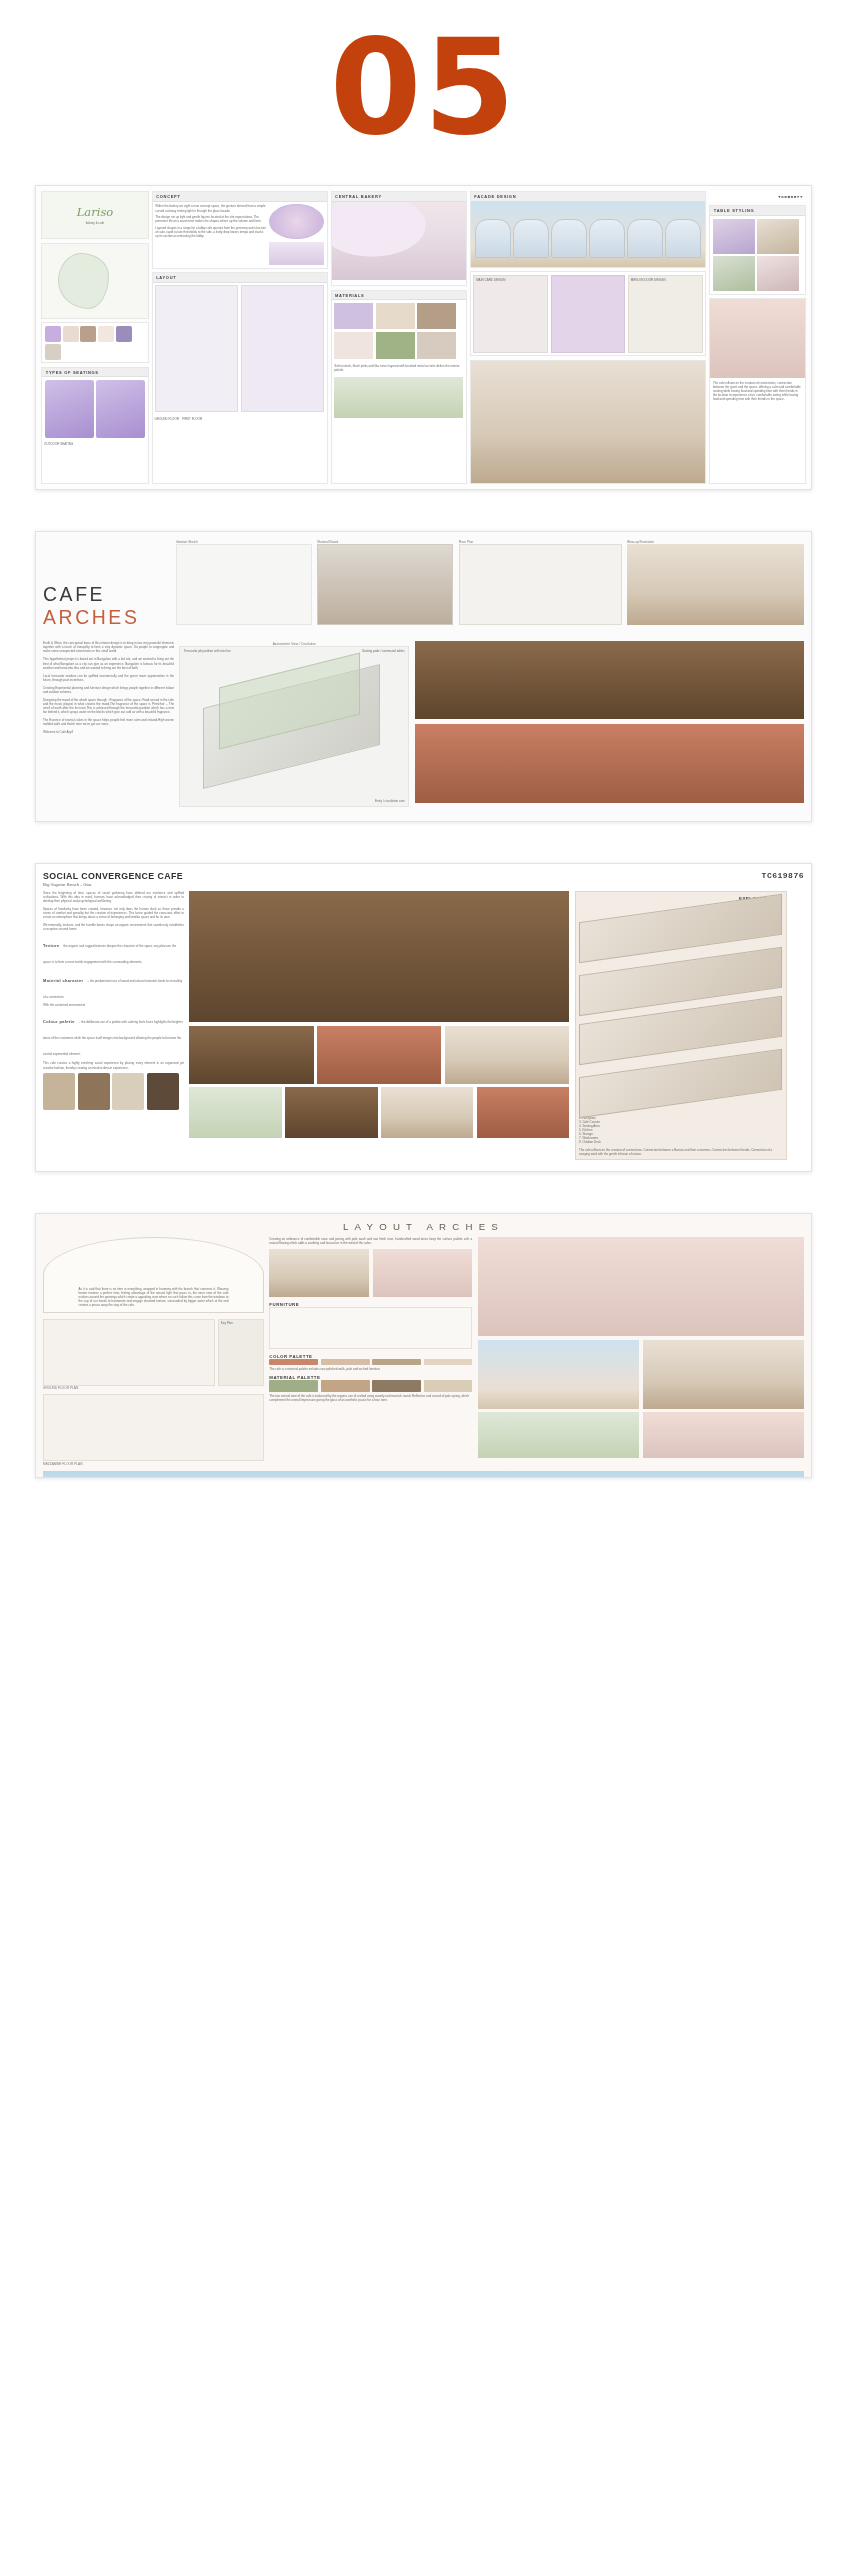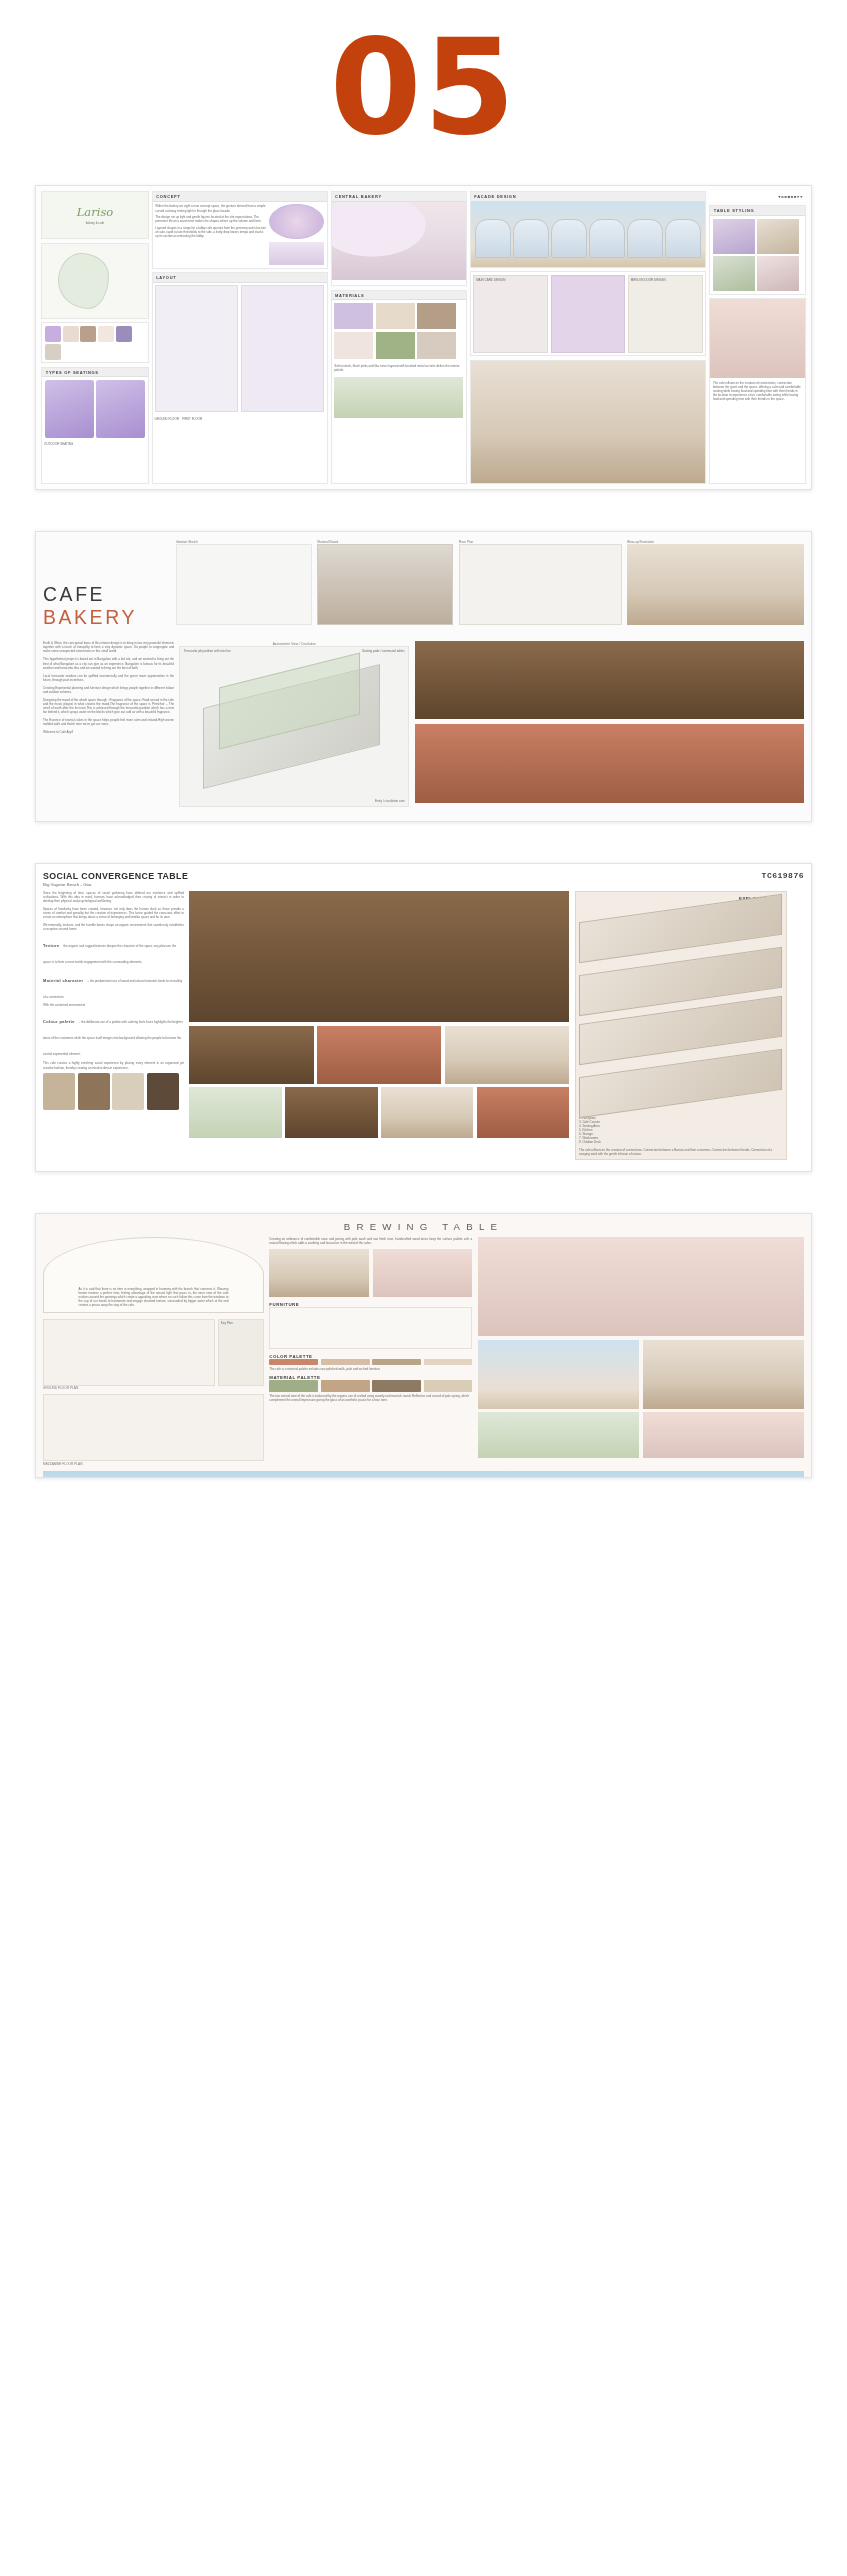--- a/index.html
+++ b/index.html
@@ -307,21 +307,21 @@
         </div>
       </div>
 
     </div>
   </div>
 
   <div class="board b2">
     <div class="b2-top">
       <div class="b2-title">
         <div class="cafe-word">CAFE</div>
-        <div class="argil-word">BAKERY</div>
+        <div class="argil-word">ARCHES</div>
       </div>
       <div style="flex:1;display:flex;gap:5.3px">
         <div style="flex:1">
           <div class="cap">Ideation Sketch</div>
           <div style="height:81px;background:#f6f6f4;border:0.9px solid #e6e6e2"></div>
         </div>
         <div style="flex:1">
           <div class="cap">Material Board</div>
           <div style="height:81px;background:linear-gradient(180deg,#ded9d2,#bcae9e);border:0.9px solid #d2cbc0"></div>
         </div>
@@ -365,21 +365,21 @@
       <div style="flex:1;display:flex;flex-direction:column;gap:4.4px">
         <div class="img-ph render-wood" style="height:78px"></div>
         <div class="img-ph render-brick" style="height:79px"></div>
       </div>
     </div>
   </div>
 
   <div class="board b3">
     <div style="display:flex;justify-content:space-between;align-items:flex-start">
       <div>
-        <div class="b3-head">SOCIAL CONVERGENCE TABLE</div>
+        <div class="b3-head">SOCIAL CONVERGENCE CAFE</div>
         <div class="b3-sub">Big Vagator Beach - Goa</div>
       </div>
       <div class="lbl code" style="font-size:8px">TC619876</div>
     </div>
 
     <div class="b3-main">
 
       <div class="b3-left">
         <div class="tiny justified">Since the beginning of time, spaces of social gathering have defined our existence and uplifted civilisations. With this idea in mind, humans have acknowledged their craving of interact in order to develop their physical and psychological well-being.</div>
         <div class="tiny justified" style="margin-top:3.5px">Spaces of familiarity have been created, however, not only does the human dusk as those provide a sense of comfort and geniality but the creation of experiences. This factor guided the conscious effort to create an atmosphere that brings about a sense of belonging and familiar space and far its own.</div>
@@ -441,21 +441,21 @@
           <span>6. Storage</span><br>
           <span>7. Washrooms</span><br>
           <span>8. Outdoor Deck</span>
         </div>
         <div class="tiny" style="margin-top:3.5px">The cafe influences the creation of connections. Connection between a Barista and their customers. Connection between friends. Connection of a swaying wind with the gentle infusion of nature.</div>
       </div>
     </div>
   </div>
 
   <div class="board b4">
-    <div class="b4-title">BREWING TABLE</div>
+    <div class="b4-title">LAYOUT ARCHES</div>
 
     <div class="b4-row">
 
       <div style="width:221px">
         <div style="height:76px;border-radius:50% 50% 0 0;border:0.9px solid #ddd5cc;background:#fdfbf8;display:flex;align-items:flex-end;justify-content:center;padding-bottom:5.3px">
           <div class="tiny justified" style="width:150px">As it is said that there is no time in everything, wrapped in harmony with the branch that concerns it. Weaving former manner a perfect time, feeling advantage of the natural light that pours in, the inner view of the cafe evolves around the openings which create a appealing view where no such follow this curve from the windows to the cup of our hands to harmonize and engage elevated texture, surrounded by bigger water which at the end creates a peace away the stay of the cafe.</div>
         </div>
         <div style="margin-top:5.3px;display:flex;gap:3.5px">
           <div style="flex:1;height:67px;background:#f5f2ed;border:0.9px solid #e4ded5"></div>
           <div style="width:46px;height:67px;background:#efece6;border:0.9px solid #e4ded5">

